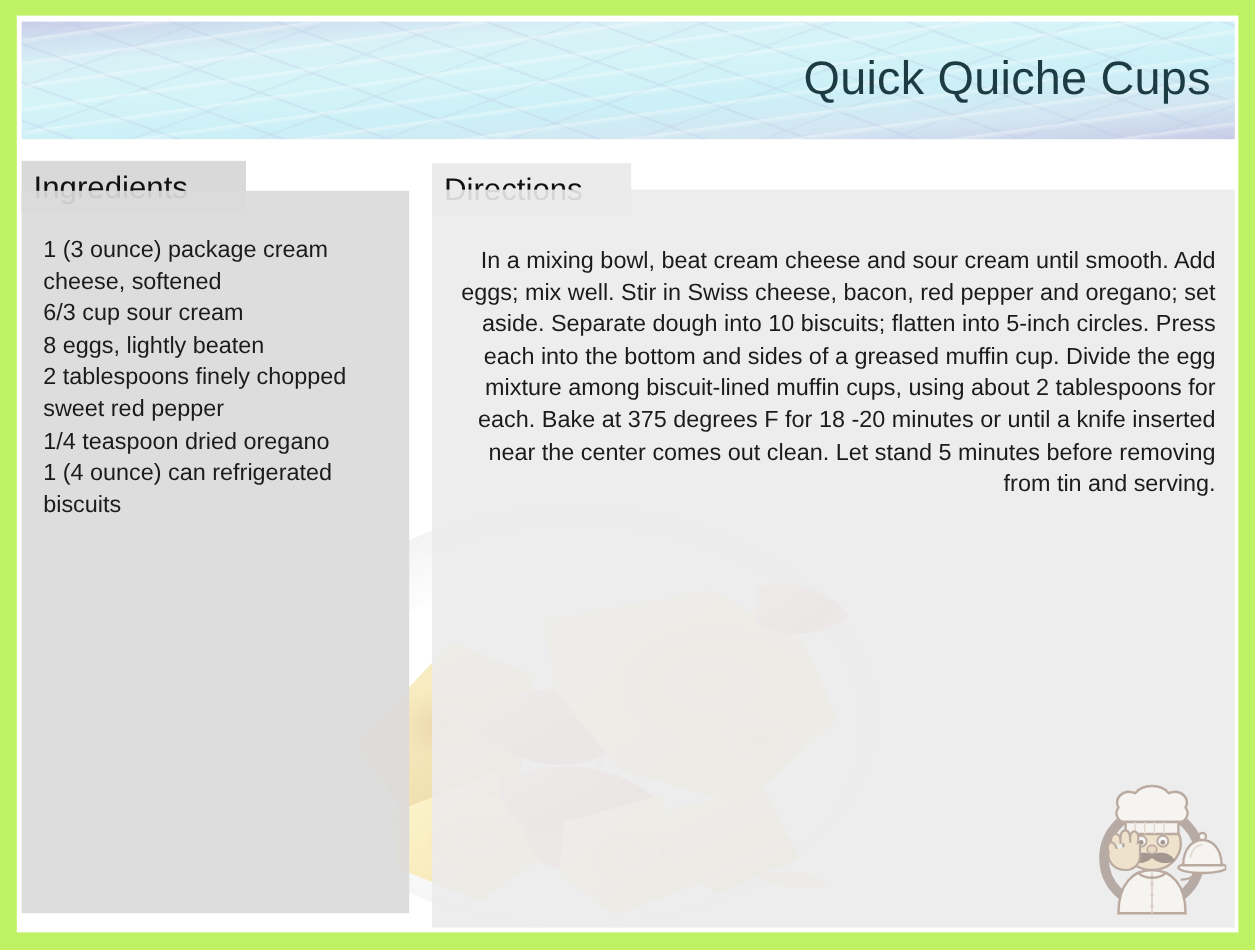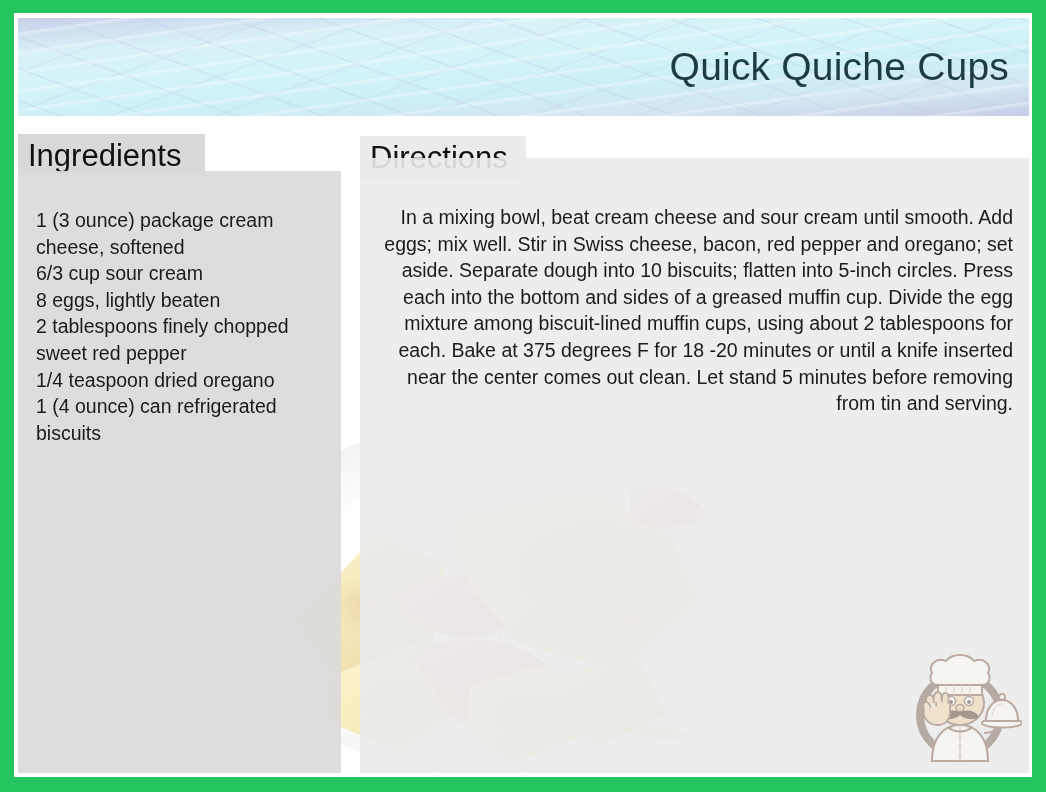--- a/index.html
+++ b/index.html
@@ -13,21 +13,21 @@
     height: 792px;
     overflow: hidden;
     font-family: "Liberation Sans", sans-serif;
   }
 
   
   .card {
     position: relative;
     width: 1046px;
     height: 792px;
-    background: #22c55e;
+    background: #bef264;
     box-sizing: border-box;
   }
   .page {
     position: absolute;
     left: 14px;
     top: 13px;
     width: 1018px;
     height: 764px;
     background: #ffffff;
     overflow: hidden;
@@ -101,21 +101,21 @@
   }
 
   
   .tab {
     position: absolute;
     height: 44px;
     display: flex;
     align-items: center;
     padding-left: 10px;
     box-sizing: border-box;
-    font-size: 31px;
+    font-size: 26px;
     color: #111111;
     white-space: nowrap;
   }
   .tab-ingredients {
     left: 4px;
     top: 121px;
     width: 187px;
     background: #d9d9d9;
   }
   .tab-directions {
@@ -126,21 +126,21 @@
   }
 
   
   .panel {
     position: absolute;
     box-sizing: border-box;
     overflow: hidden;
   }
   .panel-ingredients {
     left: 4px;
-    top: 158px;
+    top: 146px;
     width: 323px;
     height: 602px;
     background: rgba(218,218,218,.93);
   }
   .panel-directions {
     left: 346px;
     top: 145px;
     width: 669px;
     height: 615px;
     background: rgba(235,235,235,.90);

